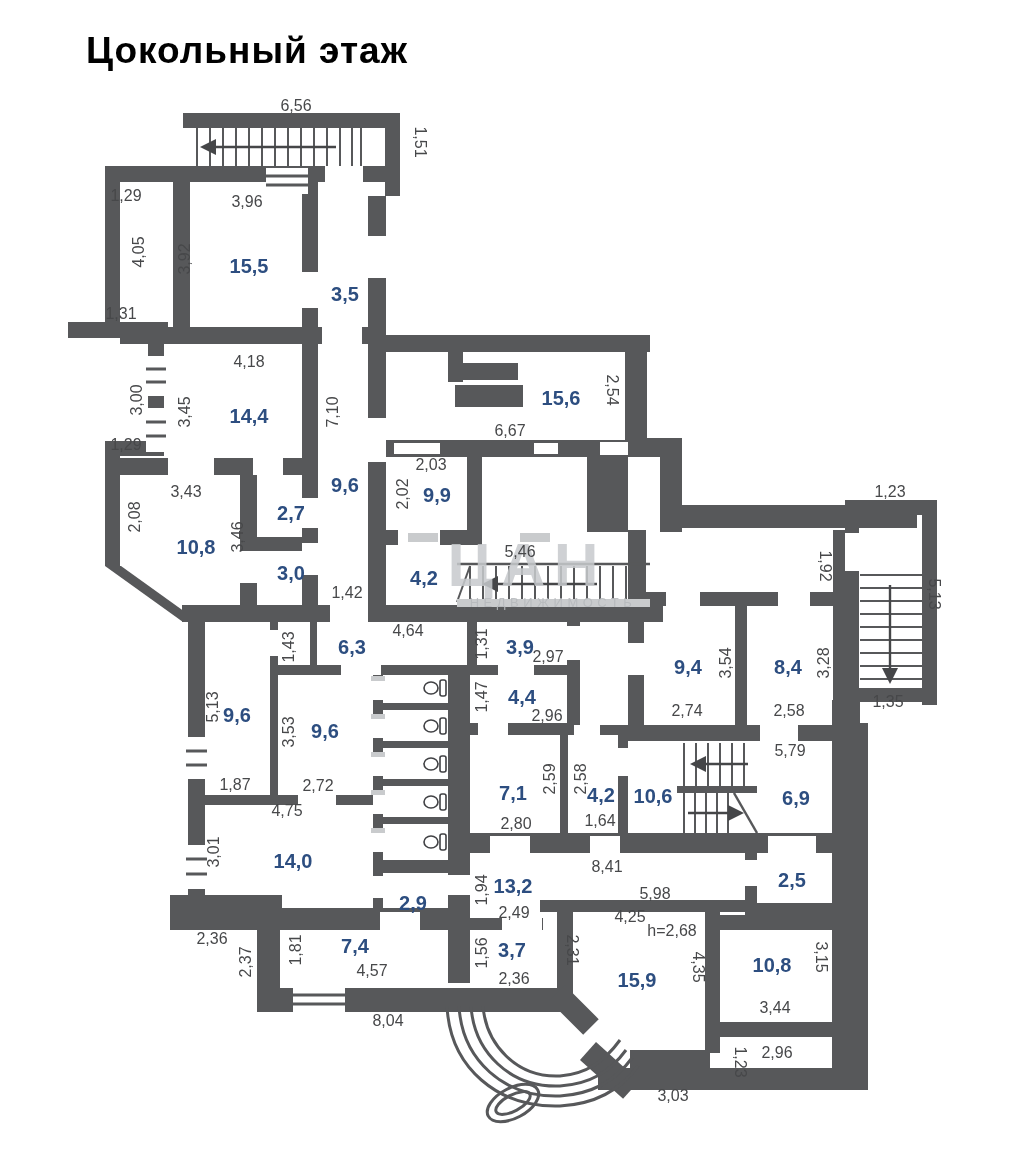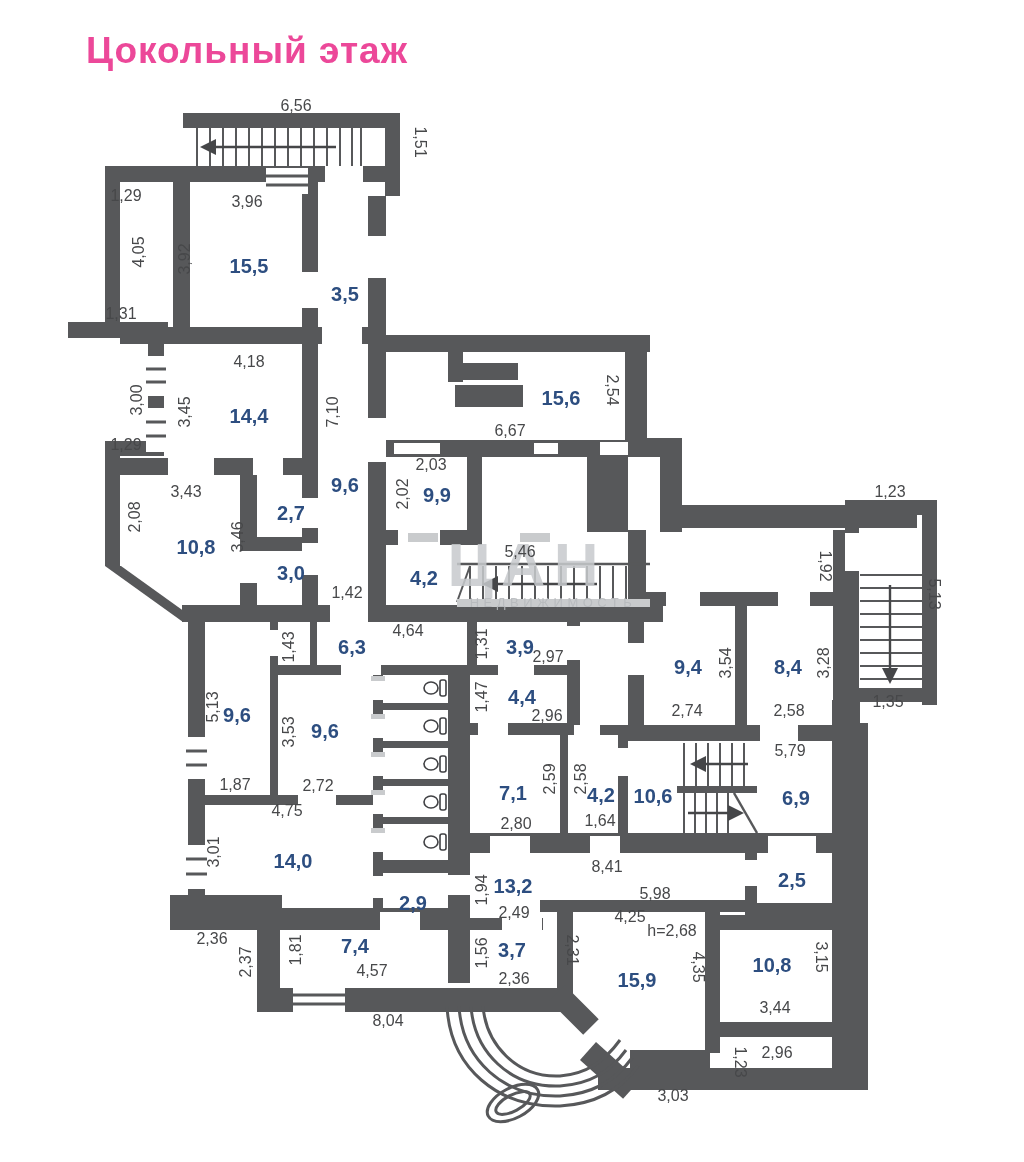--- a/index.html
+++ b/index.html
@@ -1,19 +1,19 @@
 <!DOCTYPE html>
 <html><head>
 <meta charset="utf-8">
 <style>
   html,body{margin:0;padding:0;background:#ffffff;}
   #stage{position:relative;width:1024px;height:1162px;background:#fff;overflow:hidden;
          font-family:"Liberation Sans",sans-serif;}
   .title{position:absolute;left:86px;top:30px;font-size:37px;font-weight:bold;
-         color:#ec4899;letter-spacing:1px;font-family:"Liberation Sans",sans-serif;}
+         color:#000000;letter-spacing:1px;font-family:"Liberation Sans",sans-serif;}
   svg{position:absolute;left:0;top:0;}
   .w{fill:#57585a;}
   .gap{fill:#ffffff;}
   .acc{fill:#c9cbcd;}
   .winbox{fill:#ffffff;}
   .winline{stroke:#57585a;stroke-width:3;}
   .tread{stroke:#57585a;stroke-width:2;fill:none;}
   .thin{stroke:#57585a;stroke-width:2.5;fill:none;}
   .arrow{stroke:#454648;stroke-width:2.4;fill:none;}
   .ahead{fill:#454648;}

